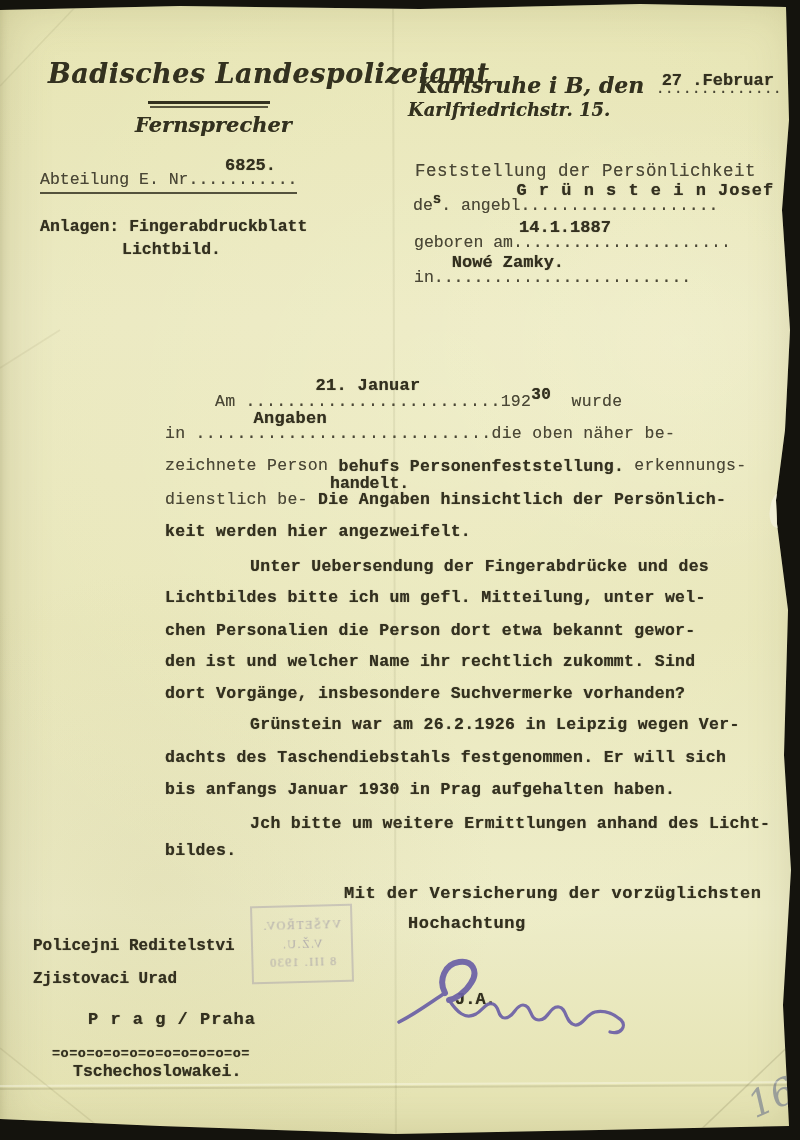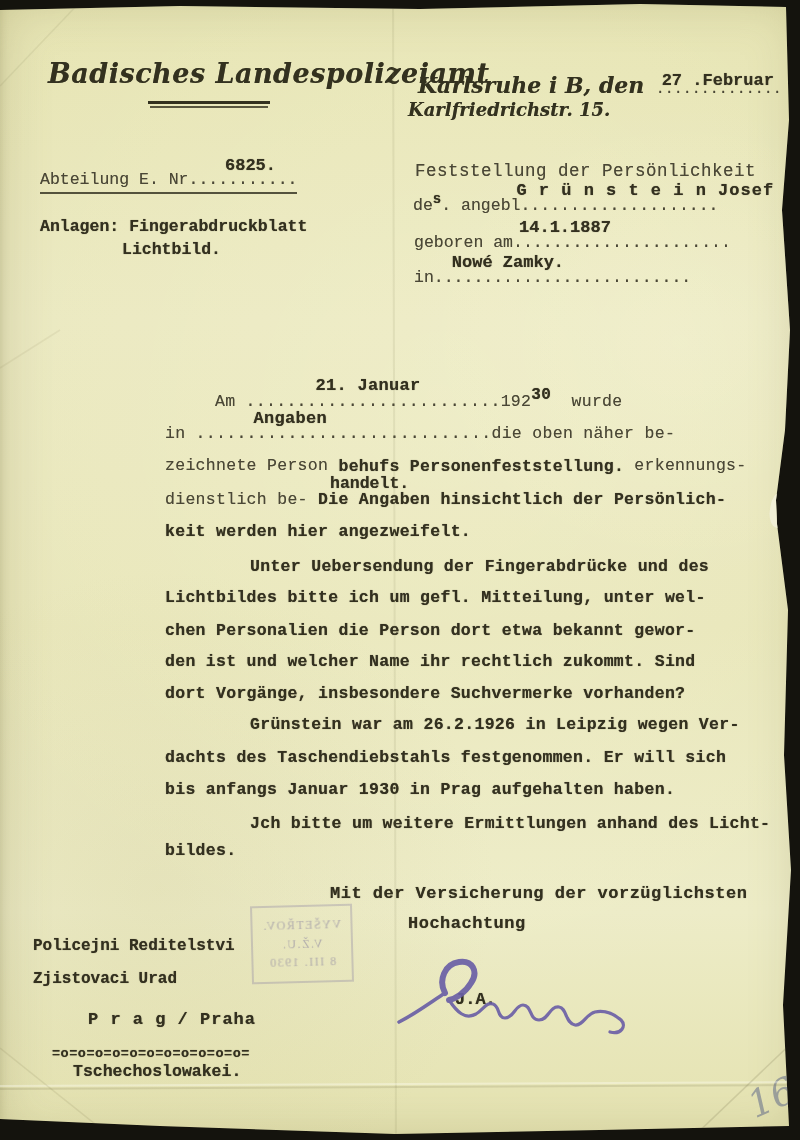--- a/index.html
+++ b/index.html
@@ -62,20 +62,21 @@
 </head>
 <body>
 
 <div id="page">
   <div id="paper">
 
     <div class="abs script" style="left:48px; top:58px; font-size:27px; letter-spacing:.5px;">Badisches Landespolizeiamt</div>
     <div class="abs" style="left:148px; top:101px; width:122px; height:3px; background:#33311f;"></div>
     <div class="abs" style="left:150px; top:106px; width:118px; height:1.5px; background:#33311f; opacity:.8;"></div>
 
+    <div class="abs script" style="left:135px; top:112px; font-size:21px;">Fernsprecher</div>
 
     <div class="abs mono printed" style="left:40px; top:170px; font-size:16.5px; border-bottom:2px solid rgba(58,55,38,.85); padding-bottom:3px;">
       <span>Abteilung E. Nr...........</span>
       <span class="overlay typed mono" style="left:185px; top:-14px; font-size:17px;">6825.</span>
     </div>
 
     <div class="abs mono typed" style="left:40px; top:217px; font-size:16.5px;"><span>Anlagen:</span>&nbsp;<span>Fingerabdruckblatt</span></div>
     <div class="abs mono typed" style="left:122px; top:240px; font-size:16.5px;">Lichtbild.</div>
 
     <div class="abs" style="left:418px; top:72px; font-size:19px;">
@@ -138,21 +139,21 @@
     <div class="abs mono typed bodyline" style="left:165px; top:588px;">Lichtbildes bitte ich um gefl. Mitteilung, unter wel-</div>
     <div class="abs mono typed bodyline" style="left:165px; top:621px;">chen Personalien die Person dort etwa bekannt gewor-</div>
     <div class="abs mono typed bodyline" style="left:165px; top:652px;">den ist und welcher Name ihr rechtlich zukommt. Sind</div>
     <div class="abs mono typed bodyline" style="left:165px; top:684px;">dort Vorgänge, insbesondere Suchvermerke vorhanden?</div>
     <div class="abs mono typed bodyline" style="left:250px; top:715px;">Grünstein war am 26.2.1926 in Leipzig wegen Ver-</div>
     <div class="abs mono typed bodyline" style="left:165px; top:748px;">dachts des Taschendiebstahls festgenommen. Er will sich</div>
     <div class="abs mono typed bodyline" style="left:165px; top:780px;">bis anfangs Januar 1930 in Prag aufgehalten haben.</div>
     <div class="abs mono typed bodyline" style="left:250px; top:814px;">Jch bitte um weitere Ermittlungen anhand des Licht-</div>
     <div class="abs mono typed bodyline" style="left:165px; top:841px;">bildes.</div>
 
-    <div class="abs mono typed" style="left:330px; top:884px; font-size:17px; letter-spacing:.5px;">Mit der Versicherung der vorzüglichsten</div>
+    <div class="abs mono typed" style="left:344px; top:884px; font-size:17px; letter-spacing:.5px;">Mit der Versicherung der vorzüglichsten</div>
     <div class="abs mono typed" style="left:408px; top:914px; font-size:17px; letter-spacing:.5px;">Hochachtung</div>
     <div class="abs mono typed" style="left:455px; top:990px; font-size:17px;">J.A.</div>
 
     <svg class="abs" style="left:393px; top:952px;" width="262" height="98" viewBox="0 0 262 98">
       <g stroke="#6b60a6" fill="none" stroke-linecap="round" stroke-linejoin="round" opacity="0.92">
         <path d="M6,70 C22,62 38,50 52,41" stroke-width="3.6"></path>
         <path d="M52,41 C45,28 52,12 66,10 C79,8 86,19 78,31 C72,41 62,47 56,48" stroke-width="6"></path>
         <path d="M56,48 C64,60 72,68 83,62 C91,57 93,50 100,52 C107,54 104,66 112,66 C121,66 122,53 130,53 C139,53 136,68 146,68 C156,68 156,54 166,55 C174,56 172,71 182,73 C190,74 193,62 202,60 C212,58 221,62 228,68 C234,74 228,83 217,80" stroke-width="3.2"></path>
       </g>
     </svg>

